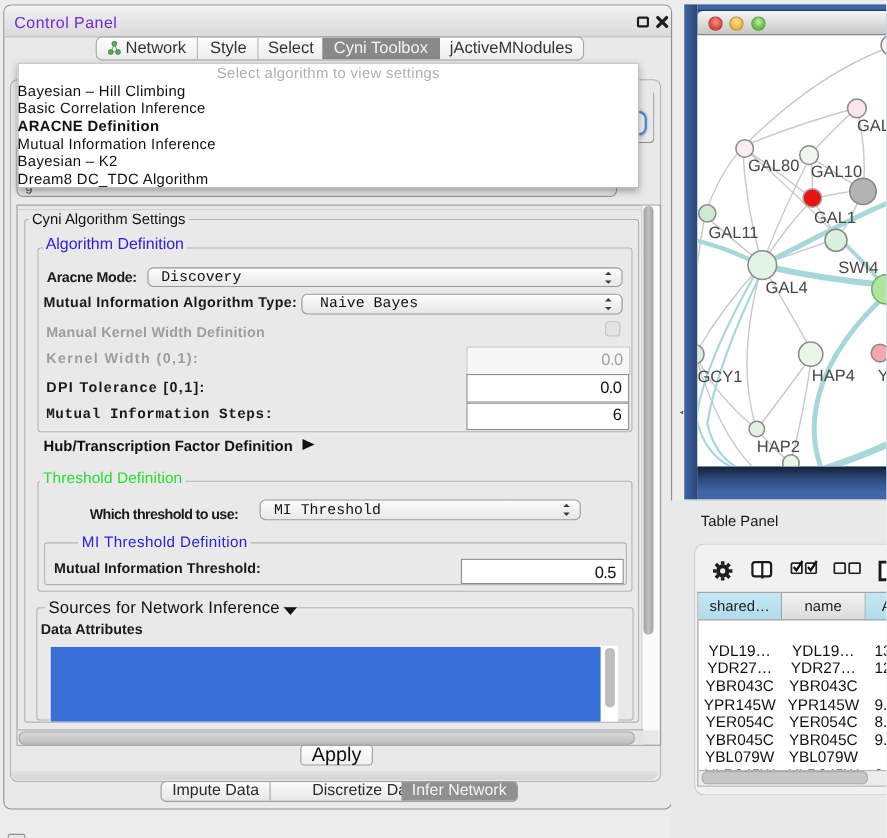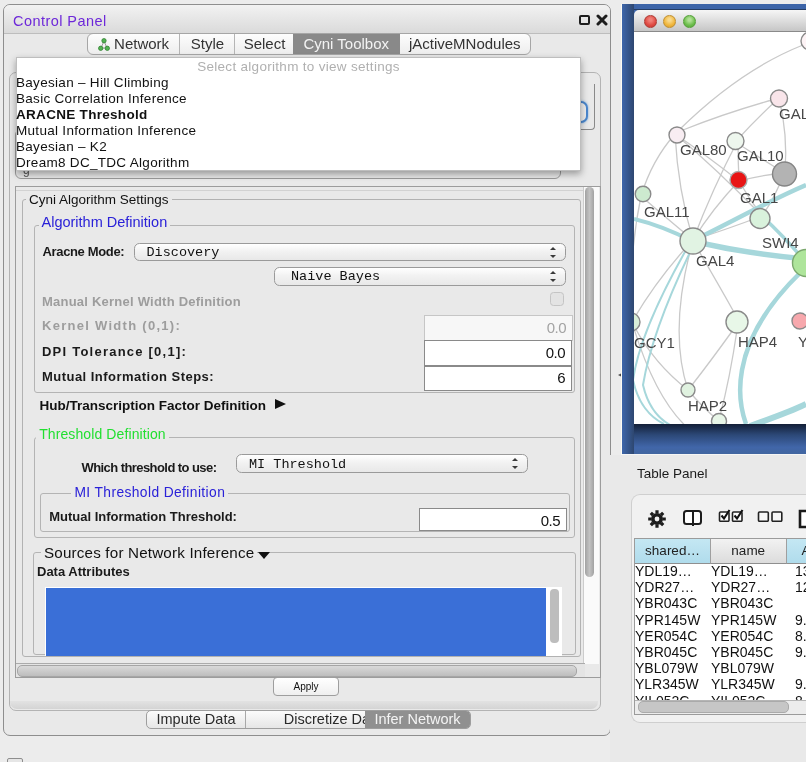--- a/index.html
+++ b/index.html
@@ -16,21 +16,21 @@
   .updn{position:absolute;right:9px;top:3.3px;width:6px;height:11px;}
   .updn:before{content:"";position:absolute;left:0;top:0;border-left:3px solid transparent;
       border-right:3px solid transparent;border-bottom:3.8px solid #3a3a3a;}
   .updn:after{content:"";position:absolute;left:0;bottom:0;border-left:3px solid transparent;
       border-right:3px solid transparent;border-top:3.8px solid #3a3a3a;}
   .field{position:absolute;background:#fff;border:1px solid #444;
          font-size:13.5px;color:#111;text-align:right;}
   .group{position:absolute;border:1px solid #b4b4b4;border-radius:3px;}
   .gtitle{position:absolute;background:#E9E9E9;padding:0 3px;font-size:13px;white-space:nowrap;}
   .trow{height:16.2px;line-height:16.2px;white-space:nowrap;}
-  .trow span{display:inline-block;width:75px;text-align:left;}
+  .trow span{display:inline-block;width:75px;text-align:center;margin-top:20px;}
   .trow span:nth-child(2){margin-left:1px;}
   .trow i{font-style:normal;display:inline-block;margin-left:9px;}
 </style>
 </head>
 <body>
 <div id="root">
 
   <div class="abs" id="cpwin" style="left:3px;top:4px;width:606px;height:730px;
        border:1px solid #8e8e8e;border-radius:7px;background:#E9E9E9;overflow:hidden;">
 
@@ -83,35 +83,36 @@
 
     <div class="group" style="left:29.8px;top:220px;width:539px;height:166px;"></div>
     <div class="gtitle" style="left:34.5px;top:209.3px;font-size:14.5px;color:#2a21d8;">Algorithm Definition</div>
 
     <div class="abs lbl b" style="left:38.5px;top:238.5px;letter-spacing:-0.35px;">Aracne Mode:</div>
     <div class="combo" style="left:129.5px;top:237.5px;width:430px;">
         <span class="ct">Discovery</span>
         <span class="updn"></span>
       </div>
 
+    <div class="abs lbl b" style="left:35.5px;top:262px;letter-spacing:0.35px;">Mutual Information Algorithm Type:</div>
     <div class="combo" style="left:270px;top:262px;width:289.5px;">
         <span class="ct" style="left:16px;top:0.5px;">Naive Bayes</span>
         <span class="updn"></span>
       </div>
 
     <div class="abs glbl" style="left:38px;top:289px;letter-spacing:0.23px;">Manual Kernel Width Definition</div>
     <div class="abs" style="left:546px;top:287px;width:12px;height:12px;border:1px solid #c4c4c4;border-radius:3.5px;background:#e3e3e3;"></div>
 
     <div class="abs glbl" style="left:38px;top:313px;letter-spacing:1.28px;">Kernel Width (0,1):</div>
     <div class="field" style="left:420px;top:310px;width:141px;height:21px;background:#f7f7f7;border:1px solid #c6c6c6;color:#a3a3a3;padding:2.5px 6px 0 0;font-size:15px;letter-spacing:-0.5px;">0.0</div>
 
     <div class="abs lbl b" style="left:38px;top:339px;letter-spacing:1.23px;">DPI Tolerance [0,1]:</div>
     <div class="field" style="left:420px;top:335px;width:140px;height:21px;border:1.3px solid #8a8a8a;padding:2.5px 6px 0 0;font-size:15px;letter-spacing:-0.5px;">0.0</div>
 
-    <div class="abs lbl b" style="left:38px;top:364px;letter-spacing:0.47px;">Mutual Information Steps:</div>
+    <div class="abs lbl b" style="left:38px;top:364px;letter-spacing:0.47px;font-family:Liberation Mono, monospace;">Mutual Information Steps:</div>
     <div class="field" style="left:420px;top:360.5px;width:140px;height:21px;border:1.3px solid #8a8a8a;padding:2.5px 6px 0 0;font-size:15px;letter-spacing:-0.5px;">6</div>
 
     <div class="abs b" style="left:35.6px;top:392.6px;font-size:13.5px;color:#111;letter-spacing:0;white-space:nowrap;">Hub/Transcription Factor Definition</div>
     <div class="abs" style="left:271px;top:394px;width:0;height:0;border-top:5.8px solid transparent;
          border-bottom:5.8px solid transparent;border-left:11px solid #111;"></div>
 
     <div class="group" style="left:29.8px;top:432px;width:539px;height:99px;"></div>
     <div class="gtitle" style="left:32.2px;top:420.8px;font-size:14px;letter-spacing:0.1px;color:#21df30;">Threshold Definition</div>
 
     <div class="abs lbl b" style="left:77.5px;top:454.5px;letter-spacing:-0.57px;">Which threshold to use:</div>
@@ -131,34 +132,34 @@
     <div class="abs" style="left:253.5px;top:546.5px;width:0;height:0;border-left:6.8px solid transparent;
          border-right:6.8px solid transparent;border-top:7.5px solid #111;"></div>
 
     <div class="abs lbl b" style="left:33px;top:559px;">Data Attributes</div>
 
     <div class="abs" style="left:41px;top:582px;width:517px;height:69px;background:#ffffff;"></div>
     <div class="abs" style="left:41.5px;top:582.5px;width:500.5px;height:68px;background:#3A6FD7;"></div>
     <div class="abs" style="left:546px;top:584px;width:8.5px;height:54px;border-radius:4px;background:#bdbdbd;"></div>
 
     <div class="abs" style="left:269px;top:672px;width:64px;height:17px;border:1px solid #9e9e9e;border-radius:4px;
-         background:linear-gradient(#ffffff,#efefef);text-align:center;line-height:17.5px;font-size:10px;color:#111;">Apply</div>
+         background:linear-gradient(#ffffff,#efefef);text-align:center;line-height:17.5px;font-size:18px;color:#111;">Apply</div>
 
     <div class="abs" style="left:142px;top:705px;width:323px;height:17px;border:1px solid #9e9e9e;border-radius:5px;
          background:linear-gradient(#fbfbfb,#e6e6e6);overflow:hidden;font-size:14.5px;color:#2a2a2a;">
       <div class="abs" style="left:0;top:0;width:98px;height:17px;text-align:center;line-height:17px;">Impute Data</div>
       <div class="abs" style="left:98px;top:0;width:120px;height:17px;border-left:1px solid #a8a8a8;text-align:center;line-height:17px;padding-left:27px;">Discretize Data</div>
       <div class="abs" style="left:218px;top:0;width:105px;height:17px;background:#909090;color:#f4f4f4;text-align:center;line-height:17px;">Infer Network</div>
     </div>
   </div>
 
   <div class="abs" id="popup" style="left:16px;top:57px;width:563px;height:112px;background:#ffffff;
        border:1px solid #bebebe;box-shadow:0 3px 7px rgba(0,0,0,0.35);font-size:13.5px;letter-spacing:0.3px;color:#111;">
     <div class="abs" style="left:0;top:1px;width:563px;text-align:center;color:#b0b0b0;">Select algorithm to view settings</div>
-    <div class="abs" style="left:-1px;top:16.5px;line-height:16.05px;">Bayesian – Hill Climbing<br>Basic Correlation Inference<br><span class="b">ARACNE Threshold</span><br>Mutual Information Inference<br>Bayesian – K2<br>Dream8 DC_TDC Algorithm</div>
+    <div class="abs" style="left:-1px;top:16.5px;line-height:16.05px;">Bayesian – Hill Climbing<br>Basic Correlation Inference<br><span class="b">ARACNE Definition</span><br>Mutual Information Inference<br>Bayesian – K2<br>Dream8 DC_TDC Algorithm</div>
   </div>
 
   <div class="abs" style="left:7px;top:758px;width:14px;height:12px;border:1.5px solid #8e8e8e;border-radius:2px;background:#e6e6e6;"></div>
 
   <div class="abs" style="left:617.5px;top:373px;width:0;height:0;border-top:2.5px solid transparent;
        border-bottom:2.5px solid transparent;border-right:4px solid #4a4a4a;"></div>
 
   <div class="abs" style="left:620.5px;top:4px;width:1.5px;height:451px;background:#fdfbf2;"></div>
   <div class="abs" style="left:622px;top:4px;width:12px;height:451px;background:linear-gradient(90deg,#3E66AA,#2E4770);"></div>
   <div class="abs" style="left:634px;top:4px;width:172px;height:451px;background:#3C64A8;"></div>

